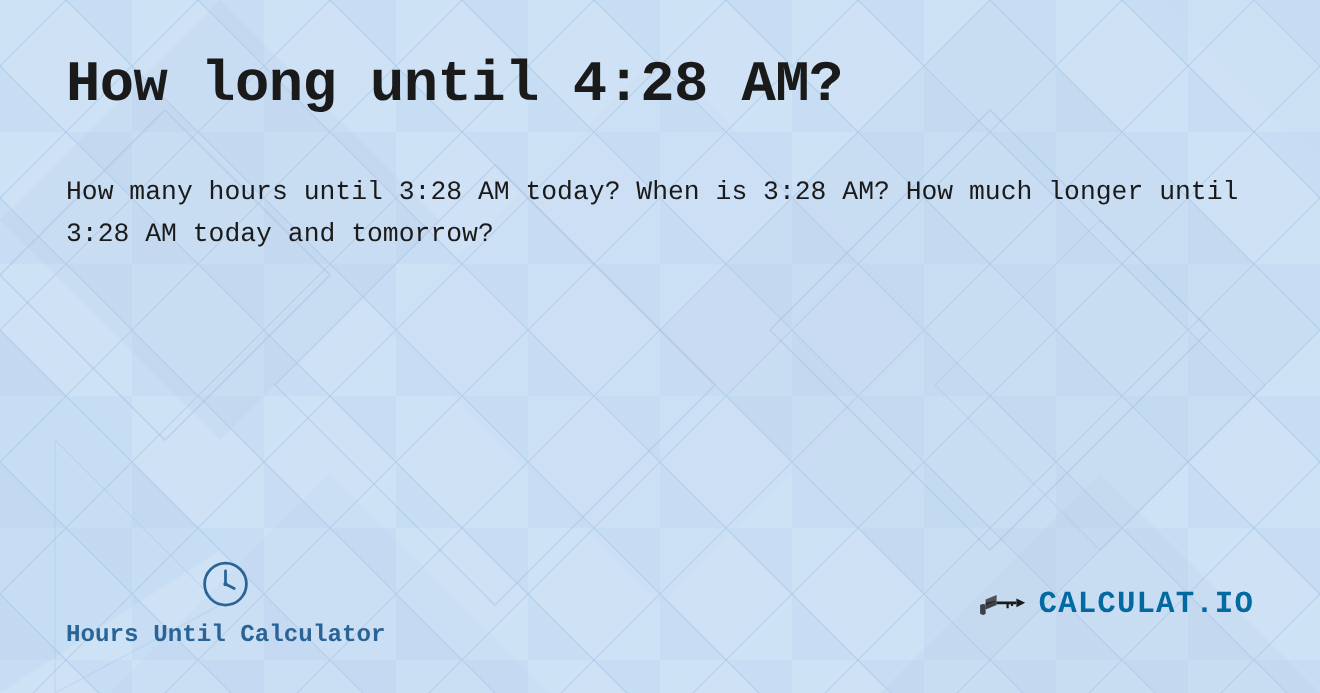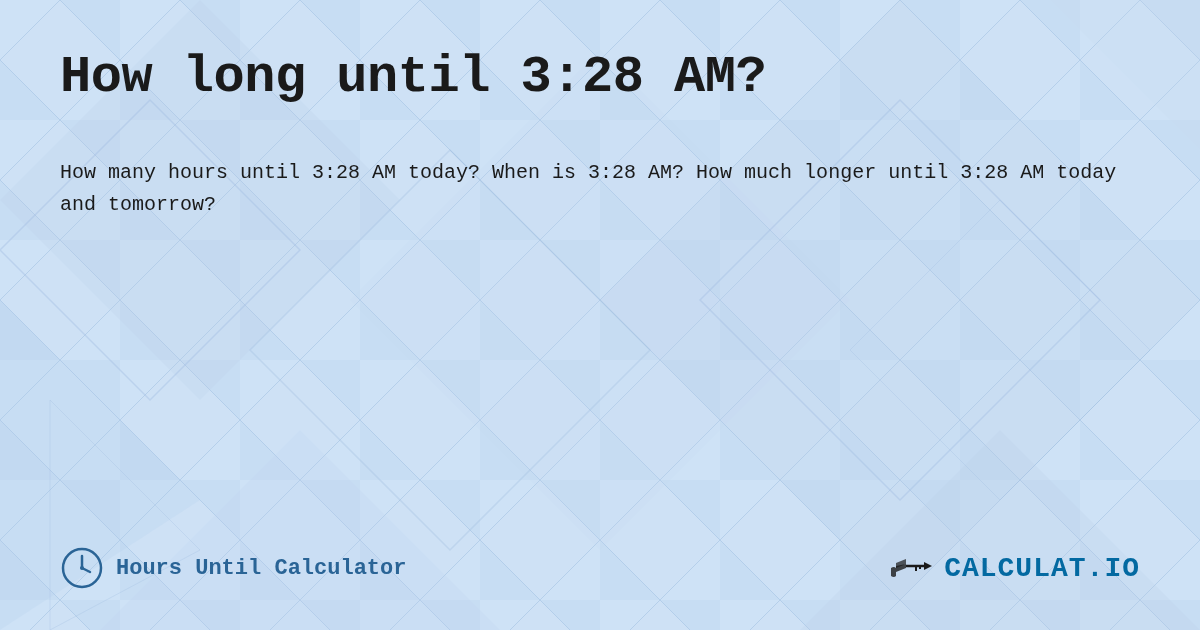--- a/index.html
+++ b/index.html
@@ -44,39 +44,40 @@
     .page-title {
       font-size: 52px;
       font-weight: 900;
       color: #1a1a1a;
       margin-bottom: 50px;
       font-family: 'Courier New', Courier, monospace;
       letter-spacing: -0.5px;
     }
 
     .description-text {
-      font-size: 20px;
+      font-size: 24px;
       color: #1a1a1a;
       line-height: 1.6;
       font-family: 'Courier New', Courier, monospace;
       max-width: 1080px;
       font-weight: 400;
     }
 
     .footer {
       display: flex;
       justify-content: space-between;
       align-items: center;
       padding-top: 20px;
     }
 
     .branding-left {
       display: flex;
       align-items: center;
       gap: 12px;
+      flex-direction: column;
     }
 
     .clock-icon {
       width: 44px;
       height: 44px;
     }
 
     .brand-text {
       font-size: 22px;
       font-weight: 700;
@@ -131,21 +132,21 @@
 
   <polygon points="150,100 300,250 150,400 0,250" fill="none" stroke="#a0bce0" stroke-width="1.5" opacity="0.4"></polygon>
   <polygon points="450,150 650,350 450,550 250,350" fill="none" stroke="#a0bce0" stroke-width="1.5" opacity="0.35"></polygon>
   <polygon points="900,100 1100,300 900,500 700,300" fill="none" stroke="#a0bce0" stroke-width="1.5" opacity="0.4"></polygon>
   <polygon points="1000,200 1150,350 1000,500 850,350" fill="none" stroke="#a0bce0" stroke-width="1" opacity="0.3"></polygon>
   <polygon points="50,400 200,550 50,630" fill="none" stroke="#a0bce0" stroke-width="1" opacity="0.3"></polygon>
 </svg>
 
 <div class="content">
   <div class="main-section">
-    <h1 class="page-title">How long until 3:28 AM?</h1>
+    <h1 class="page-title">How long until 4:28 AM?</h1>
 
     <p class="description-text">How many hours until 3:28 AM today? When is 3:28 AM? How much longer until 3:28 AM today and tomorrow?</p>
   </div>
 
   <div class="footer">
     <div class="branding-left">
 
       <svg class="clock-icon" viewBox="0 0 44 44" xmlns="http://www.w3.org/2000/svg">
         <circle cx="22" cy="22" r="19" fill="none" stroke="#2a6496" stroke-width="2.5"></circle>
         <line x1="22" y1="22" x2="22" y2="10" stroke="#2a6496" stroke-width="2.5" stroke-linecap="round"></line>

